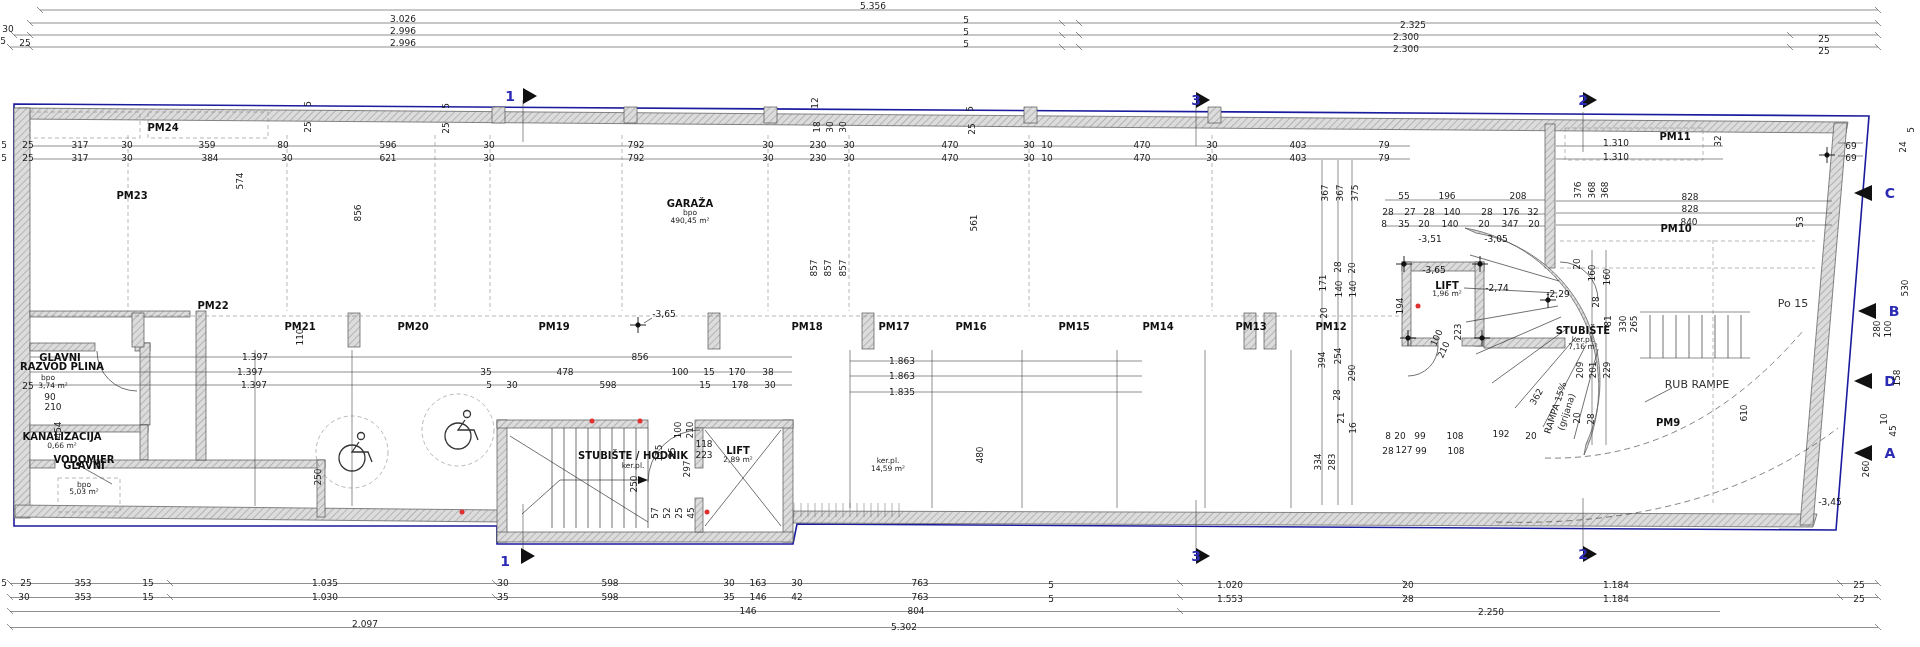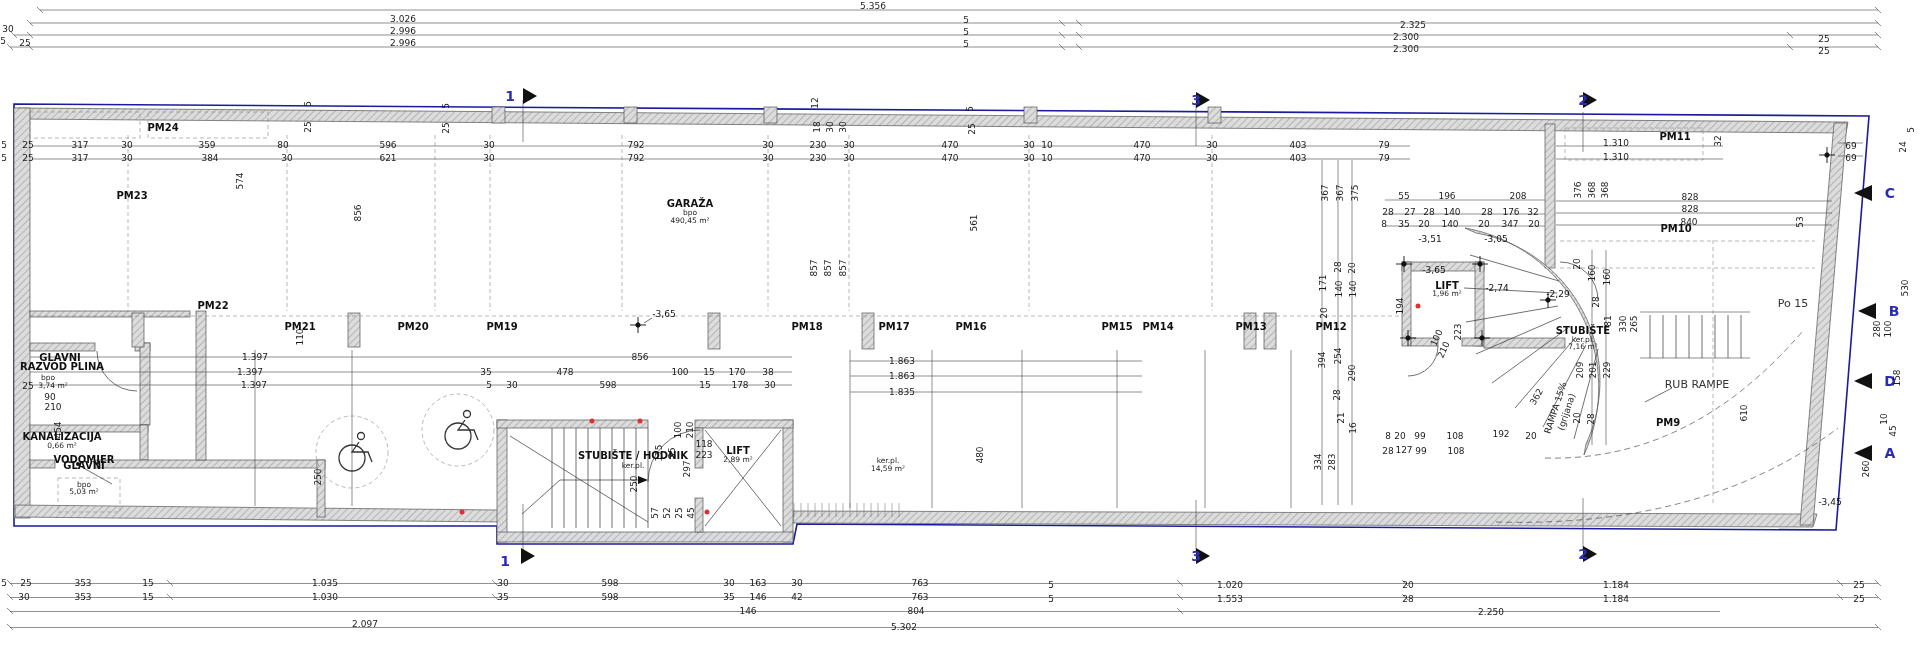--- a/index.html
+++ b/index.html
@@ -430,25 +430,25 @@
       <span class="lbl area" style="left: 1583px; top: 340px;">ker.pl.</span>
       <span class="lbl area" style="left: 1583px; top: 347px;">7,16 m²</span>
       <span class="lbl" style="left: 1556px; top: 408px; transform: translate(-50%, -50%) rotate(-72deg);">RAMPA 15%</span>
       <span class="lbl" style="left: 1567px; top: 412px; transform: translate(-50%, -50%) rotate(-72deg);">(grijana)</span>
       <span class="lbl tiny" style="left: 1697px; top: 384px;">RUB RAMPE</span>
       <span class="lbl pm" style="left: 163px; top: 128px;">PM24</span>
       <span class="lbl pm" style="left: 132px; top: 184px; margin-top: 12px;">PM23</span>
       <span class="lbl pm" style="left: 213px; top: 306px;">PM22</span>
       <span class="lbl pm" style="left: 300px; top: 327px;">PM21</span>
       <span class="lbl pm" style="left: 413px; top: 327px;">PM20</span>
-      <span class="lbl pm" style="left: 502px; top: 327px;">PM19</span>
+      <span class="lbl pm" style="left: 554px; top: 327px;">PM19</span>
       <span class="lbl pm" style="left: 807px; top: 327px;">PM18</span>
       <span class="lbl pm" style="left: 894px; top: 327px;">PM17</span>
       <span class="lbl pm" style="left: 971px; top: 327px;">PM16</span>
-      <span class="lbl pm" style="left: 1074px; top: 327px; margin-left: 43px;">PM15</span>
+      <span class="lbl pm" style="left: 1074px; top: 327px;">PM15</span>
       <span class="lbl pm" style="left: 1158px; top: 327px;">PM14</span>
       <span class="lbl pm" style="left: 1251px; top: 327px;">PM13</span>
       <span class="lbl pm" style="left: 1331px; top: 327px;">PM12</span>
       <span class="lbl pm" style="left: 1675px; top: 137px;">PM11</span>
       <span class="lbl pm" style="left: 1676px; top: 229px;">PM10</span>
       <span class="lbl pm" style="left: 1668px; top: 423px;">PM9</span>
       <span class="lbl" style="left: 4px; top: 583px;">5</span>
       <span class="lbl" style="left: 26px; top: 583px;">25</span>
       <span class="lbl" style="left: 83px; top: 583px;">353</span>
       <span class="lbl" style="left: 148px; top: 583px;">15</span>

